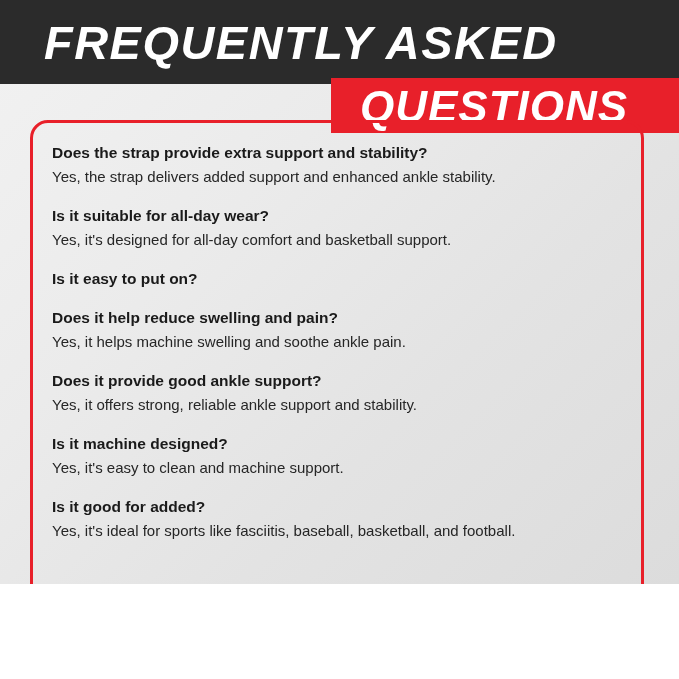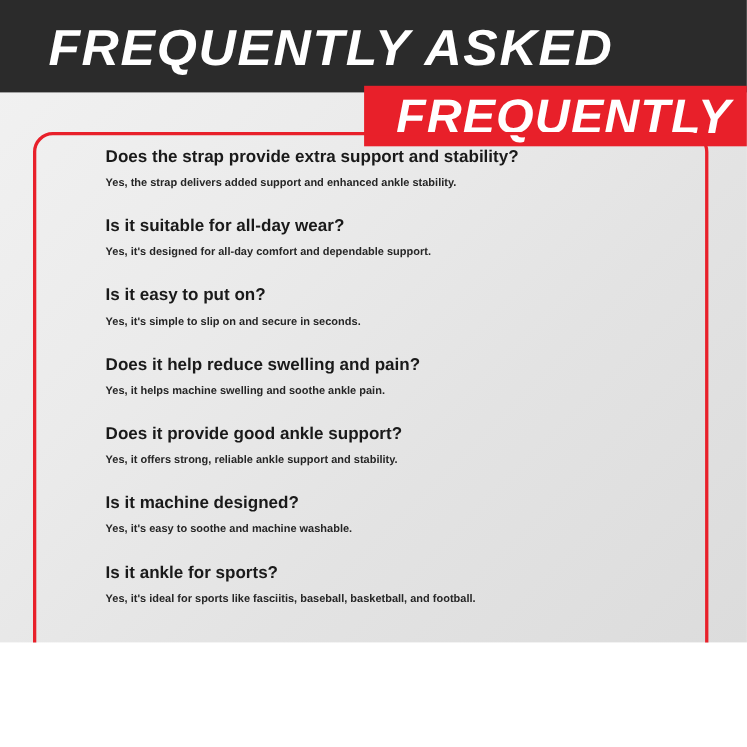--- a/index.html
+++ b/index.html
@@ -71,94 +71,92 @@
     left: 30px;
     width: 614px;
     height: 530px;
     border: 3px solid #e8202a;
     border-radius: 18px;
     box-sizing: border-box;
     background: transparent;
   }
   .faq-list {
     position: absolute;
-    top: 132px;
+    top: 142px;
     left: 52px;
     width: 580px;
     height: 500px;
-    margin-left: 44px;
   }
   .faq-item {
     margin-bottom: 17px;
   }
   .faq-item:last-child {
     margin-bottom: 0;
   }
   .faq-q {
     color: #1a1a1a;
     font-size: 15.5px;
     font-weight: bold;
     line-height: 22px;
     margin: 0 0 2px 0;
   }
   .faq-a {
     color: #262626;
-    font-size: 10px;
-    font-weight: bold;
+    font-size: 15px;
+    font-weight: normal;
     line-height: 22px;
     margin: 0;
   }
 </style>
 </head>
 <body>
 
 <div class="page">
 
   <div class="header-band"></div>
 
   <div class="header-title">FREQUENTLY ASKED</div>
 
   <div class="red-banner"></div>
 
-  <div class="red-banner-title">FREQUENTLY</div>
+  <div class="red-banner-title">QUESTIONS</div>
 
   <div class="faq-box"></div>
 
   <div class="faq-list">
 
     <div class="faq-item">
       <p class="faq-q">Does the strap provide extra support and stability?</p>
       <p class="faq-a">Yes, the strap delivers added support and enhanced ankle stability.</p>
     </div>
 
     <div class="faq-item">
       <p class="faq-q">Is it suitable for all-day wear?</p>
-      <p class="faq-a">Yes, it's designed for all-day comfort and dependable support.</p>
+      <p class="faq-a">Yes, it's designed for all-day comfort and basketball support.</p>
     </div>
 
     <div class="faq-item">
       <p class="faq-q">Is it easy to put on?</p>
-      <p class="faq-a">Yes, it's simple to slip on and secure in seconds.</p>
     </div>
 
     <div class="faq-item">
       <p class="faq-q">Does it help reduce swelling and pain?</p>
       <p class="faq-a">Yes, it helps machine swelling and soothe ankle pain.</p>
     </div>
 
     <div class="faq-item">
       <p class="faq-q">Does it provide good ankle support?</p>
       <p class="faq-a">Yes, it offers strong, reliable ankle support and stability.</p>
     </div>
 
     <div class="faq-item">
       <p class="faq-q">Is it machine designed?</p>
-      <p class="faq-a">Yes, it's easy to soothe and machine washable.</p>
+      <p class="faq-a">Yes, it's easy to clean and machine support.</p>
     </div>
 
     <div class="faq-item">
-      <p class="faq-q">Is it ankle for sports?</p>
+      <p class="faq-q">Is it good for added?</p>
       <p class="faq-a">Yes, it's ideal for sports like fasciitis, baseball, basketball, and football.</p>
     </div>
 
 
   </div>
 </div>
 
 </body></html>

